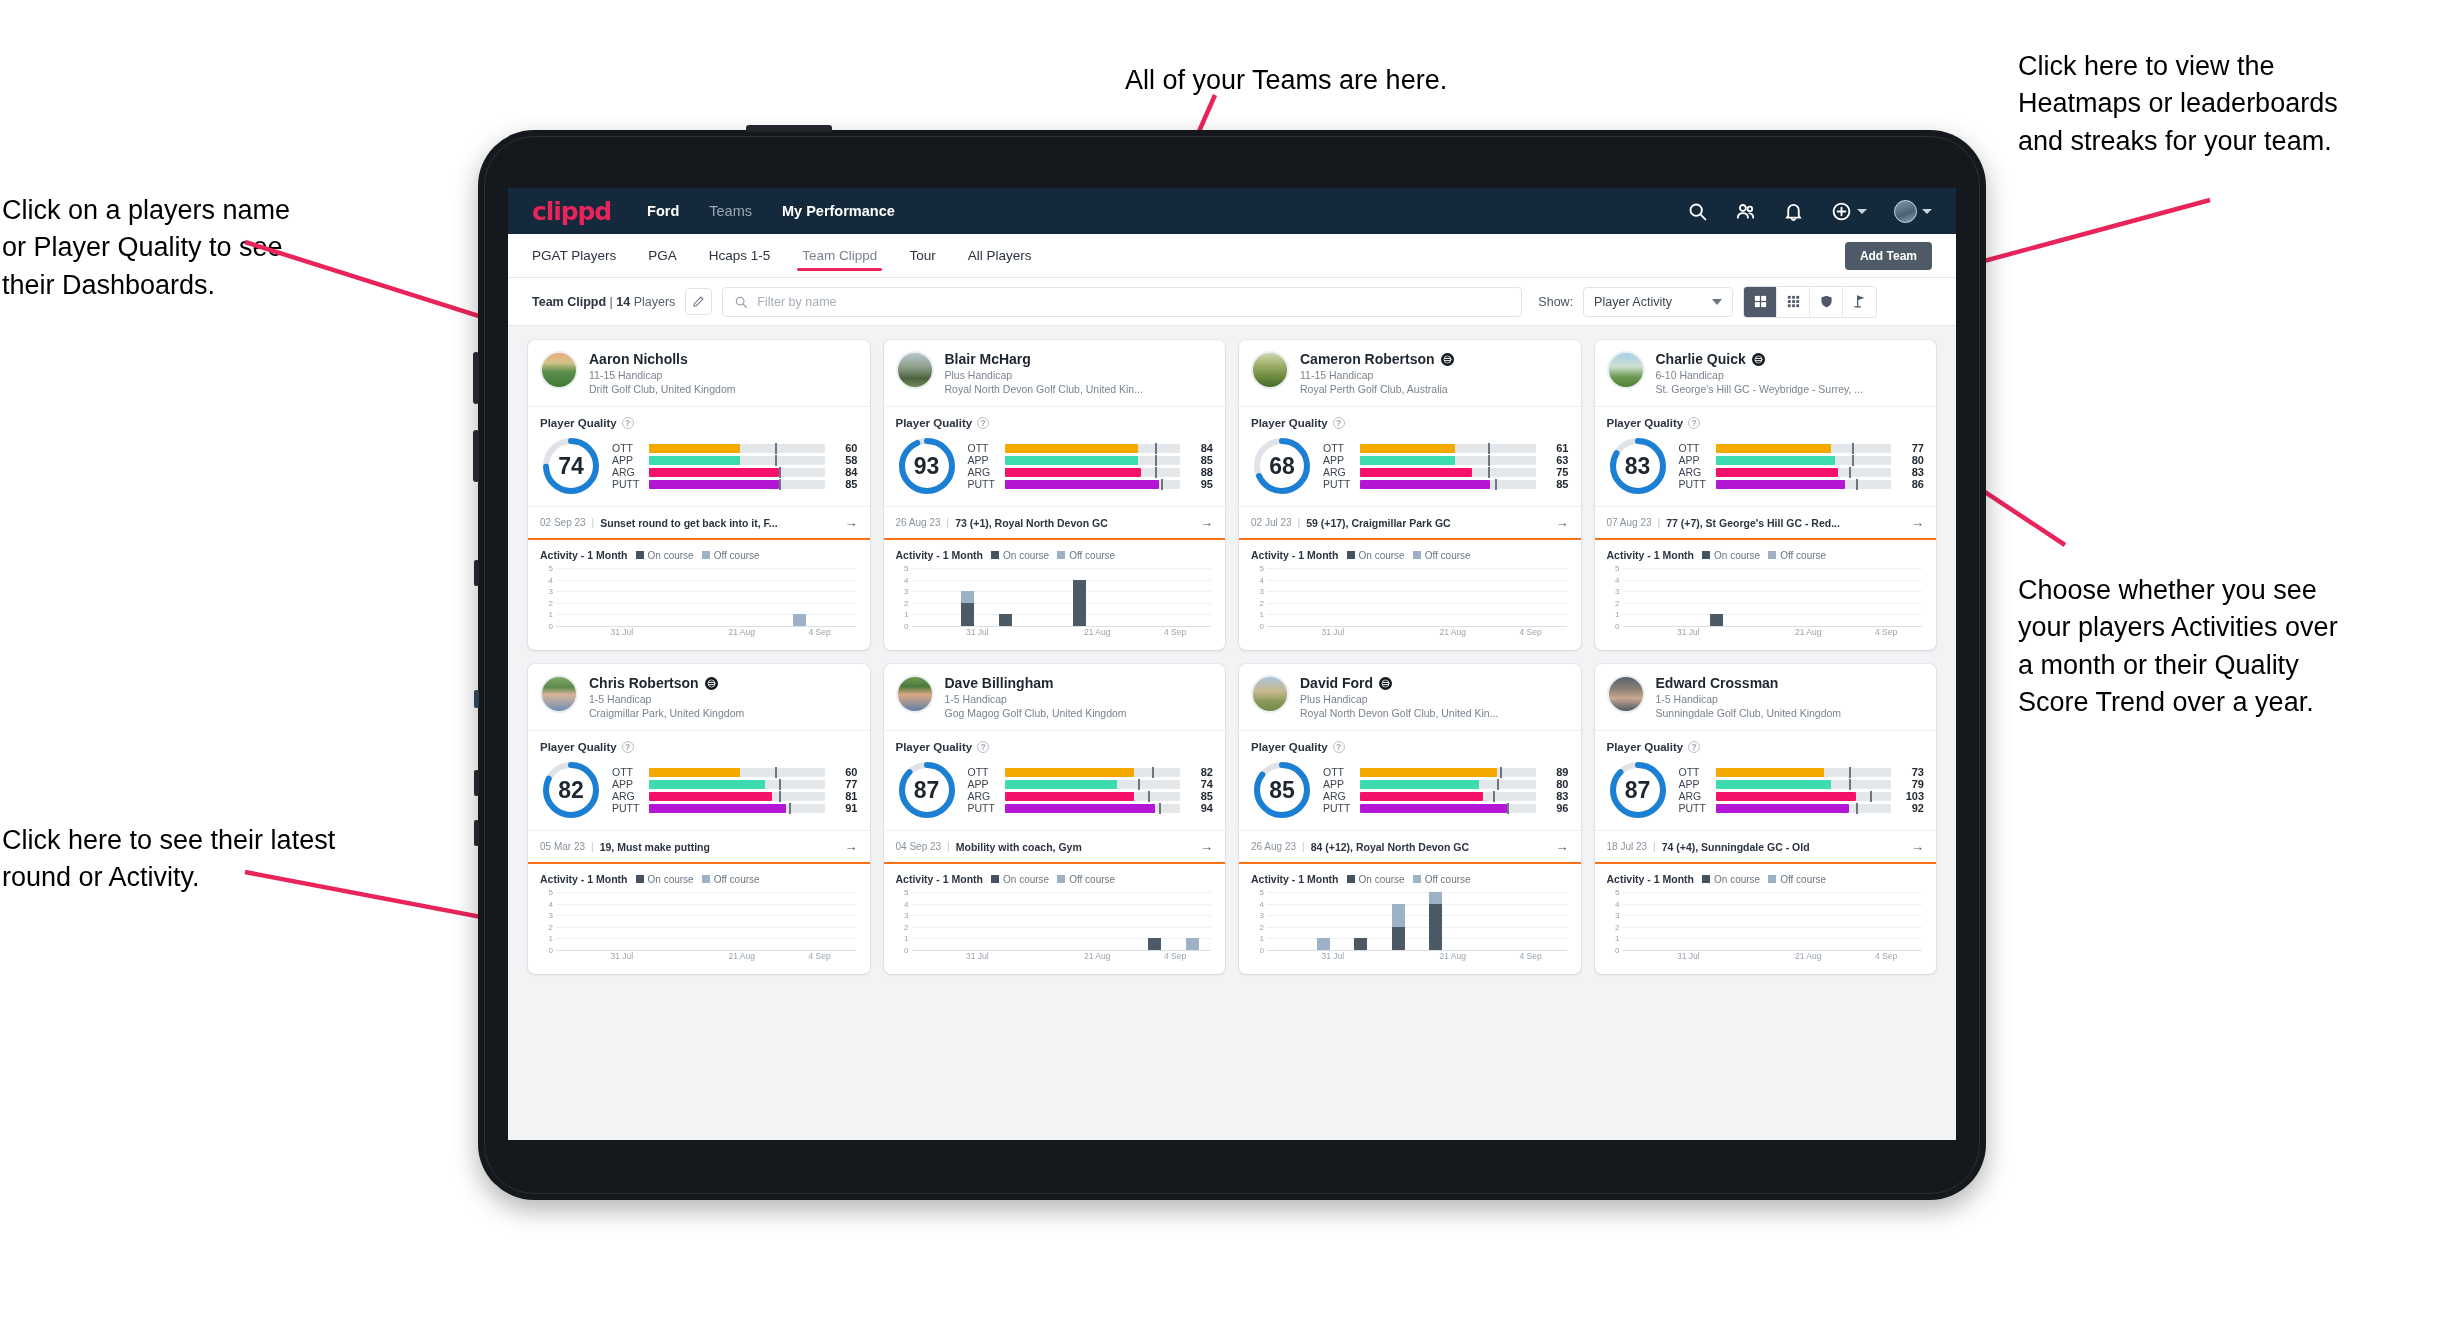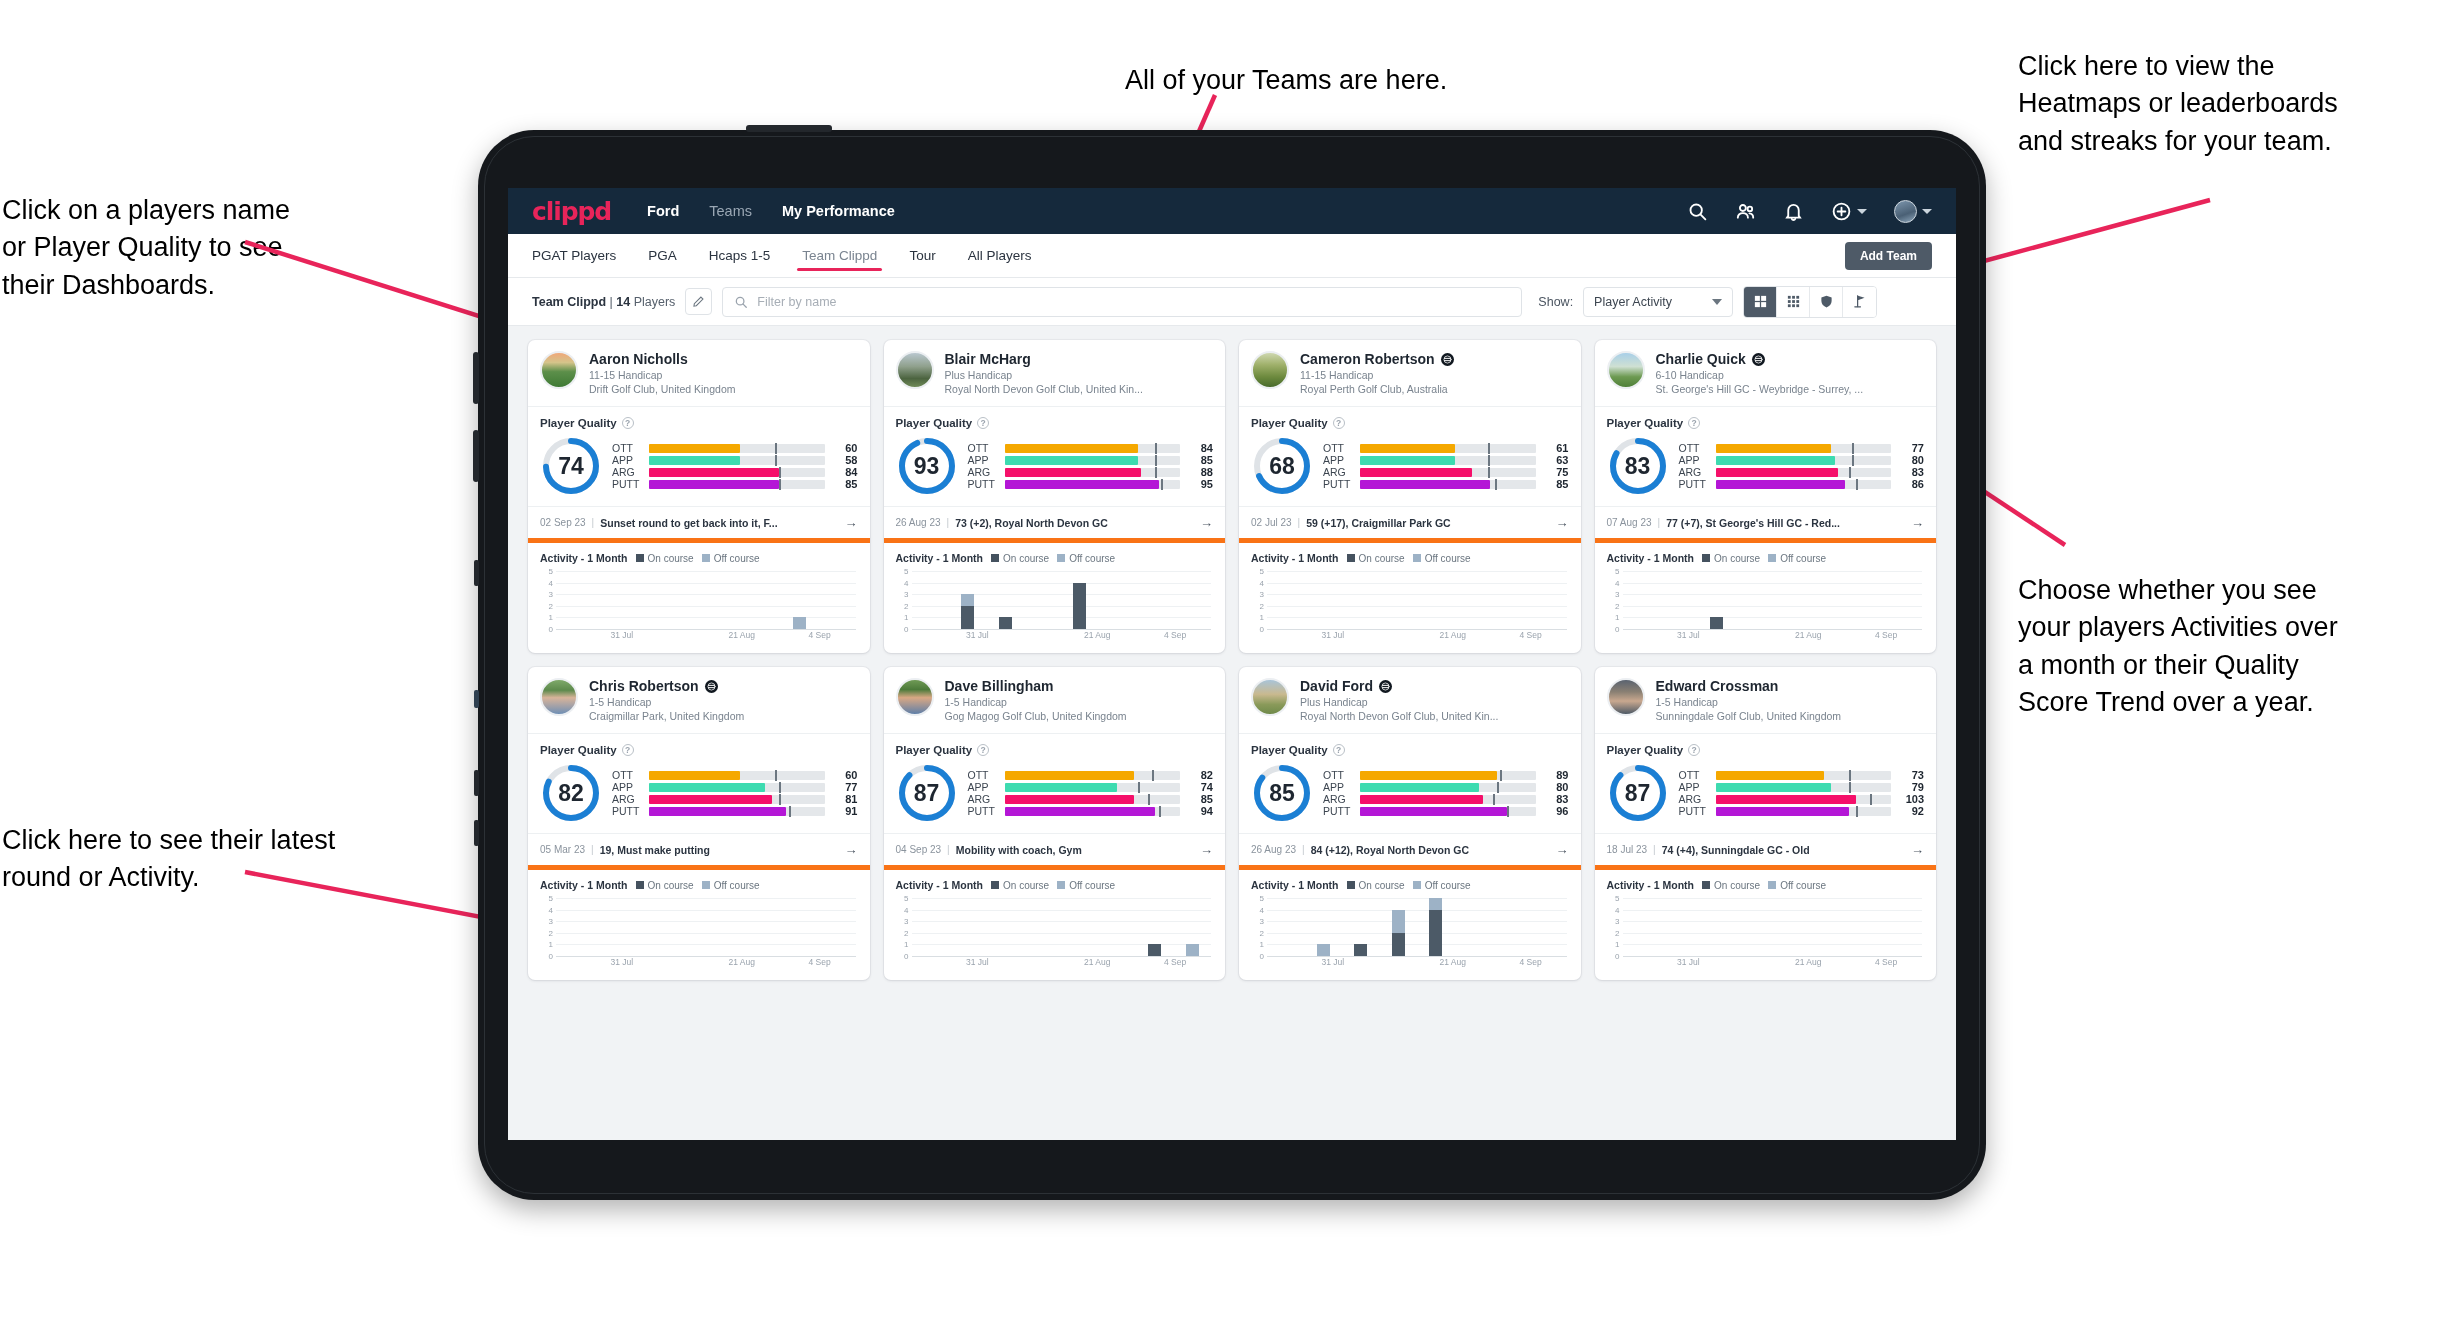--- a/index.html
+++ b/index.html
@@ -177,21 +177,21 @@
   .metrics { flex: 1; display: flex; flex-direction: column; gap: 0; }
   .metric { display: flex; align-items: center; gap: 7px; }
   .m-label { font-size: 10.5px; color: #3c4550; width: 30px; font-weight: 500; }
   .m-bar { position: relative; flex: 1; height: 9px; background: #e4e7ea; border-radius: 1px; }
   .m-fill { position: absolute; left:0; top:0; bottom:0; border-radius: 1px; }
   .m-tick { position: absolute; top: -1px; bottom: -1px; width: 2px; background: #6b7680; }
   .m-val { font-size: 11px; font-weight: 700; color: #1e2630; width: 26px; text-align: right; }
 
   .latest {
     display: flex; align-items: center; gap: 6px; padding: 8px 12px;
-    border-top: 1px solid #edf0f2; border-bottom: 5px solid #f97316;
+    border-top: 1px solid #edf0f2; border-bottom: 2px solid #f97316;
   }
   .lat-date { font-size: 10px; color: #8a939d; white-space: nowrap; }
   .lat-sep { color: #c3c9ce; font-size: 10px; }
   .lat-txt {
     font-size: 10.5px; font-weight: 700; color: #2b3440; white-space: nowrap;
     overflow: hidden; text-overflow: ellipsis; flex: 1;
   }
   .lat-arrow { color: #4a5460; font-size: 13px; flex: none; }
 
   .act-block { padding: 9px 12px 10px; }
@@ -547,21 +547,21 @@
                       <div class="m-tick" style="left: 89%;"></div>
                     </div>
                     <span class="m-val">95</span>
                   </div>
                 </div>
               </div>
             </div>
             <div class="latest">
               <span class="lat-date">26 Aug 23</span>
               <span class="lat-sep">|</span>
-              <span class="lat-txt">73 (+2), Royal North Devon GC</span>
+              <span class="lat-txt">73 (+1), Royal North Devon GC</span>
               <span class="lat-arrow">→</span>
             </div>
             <div class="act-block">
               <div class="act-head">
                 <span class="act-title">Activity - 1 Month</span>
                 <span class="leg">
                   <span class="leg-sw on"></span>
                   <span class="leg-txt">On course</span>
                 </span>
                 <span class="leg">

